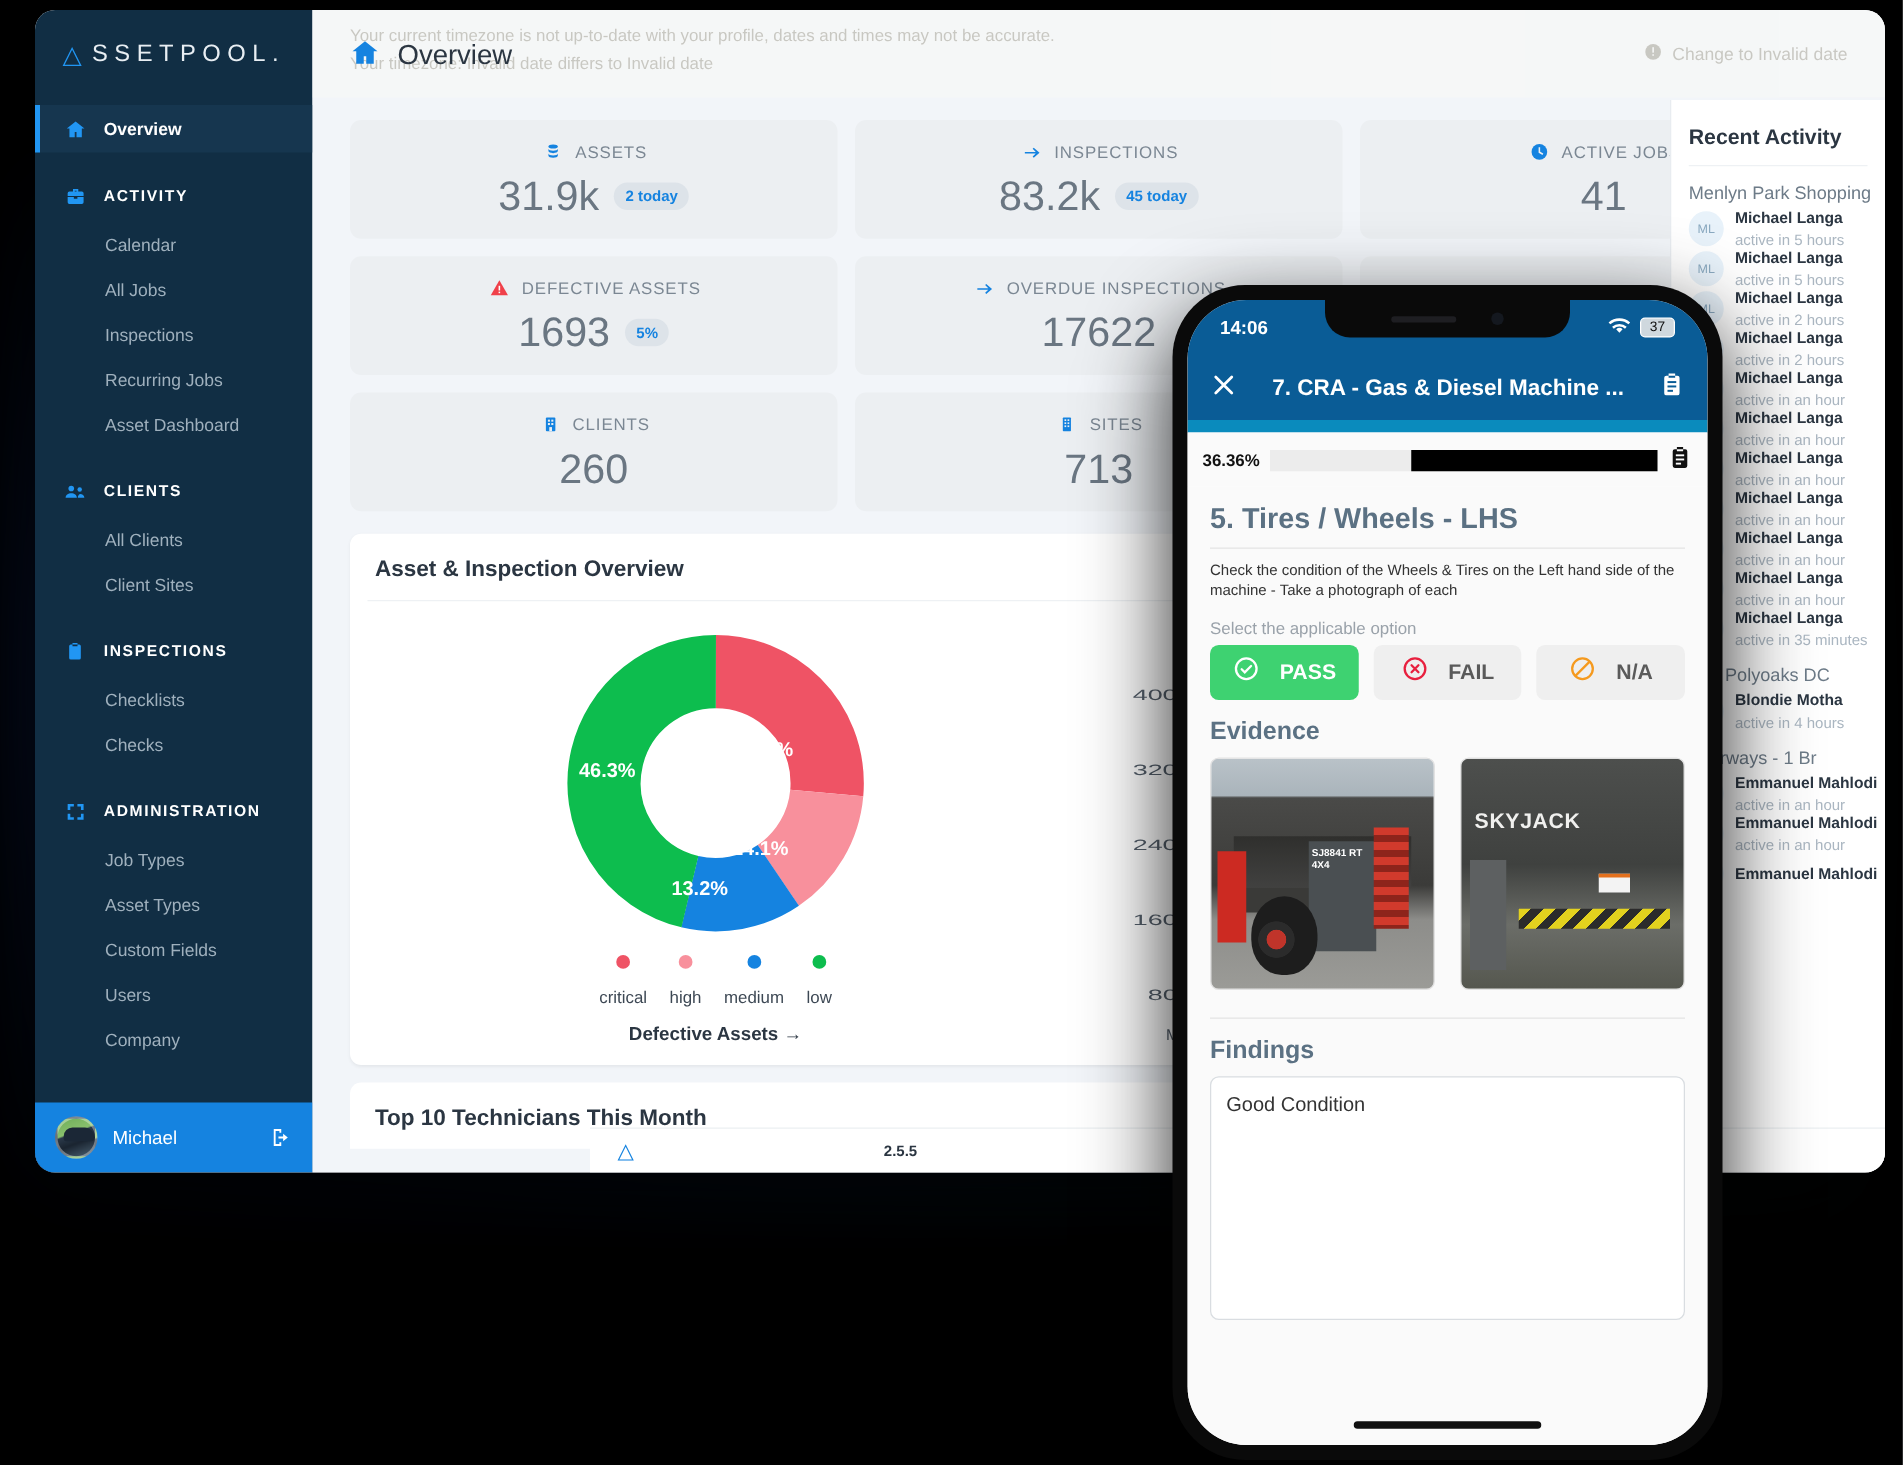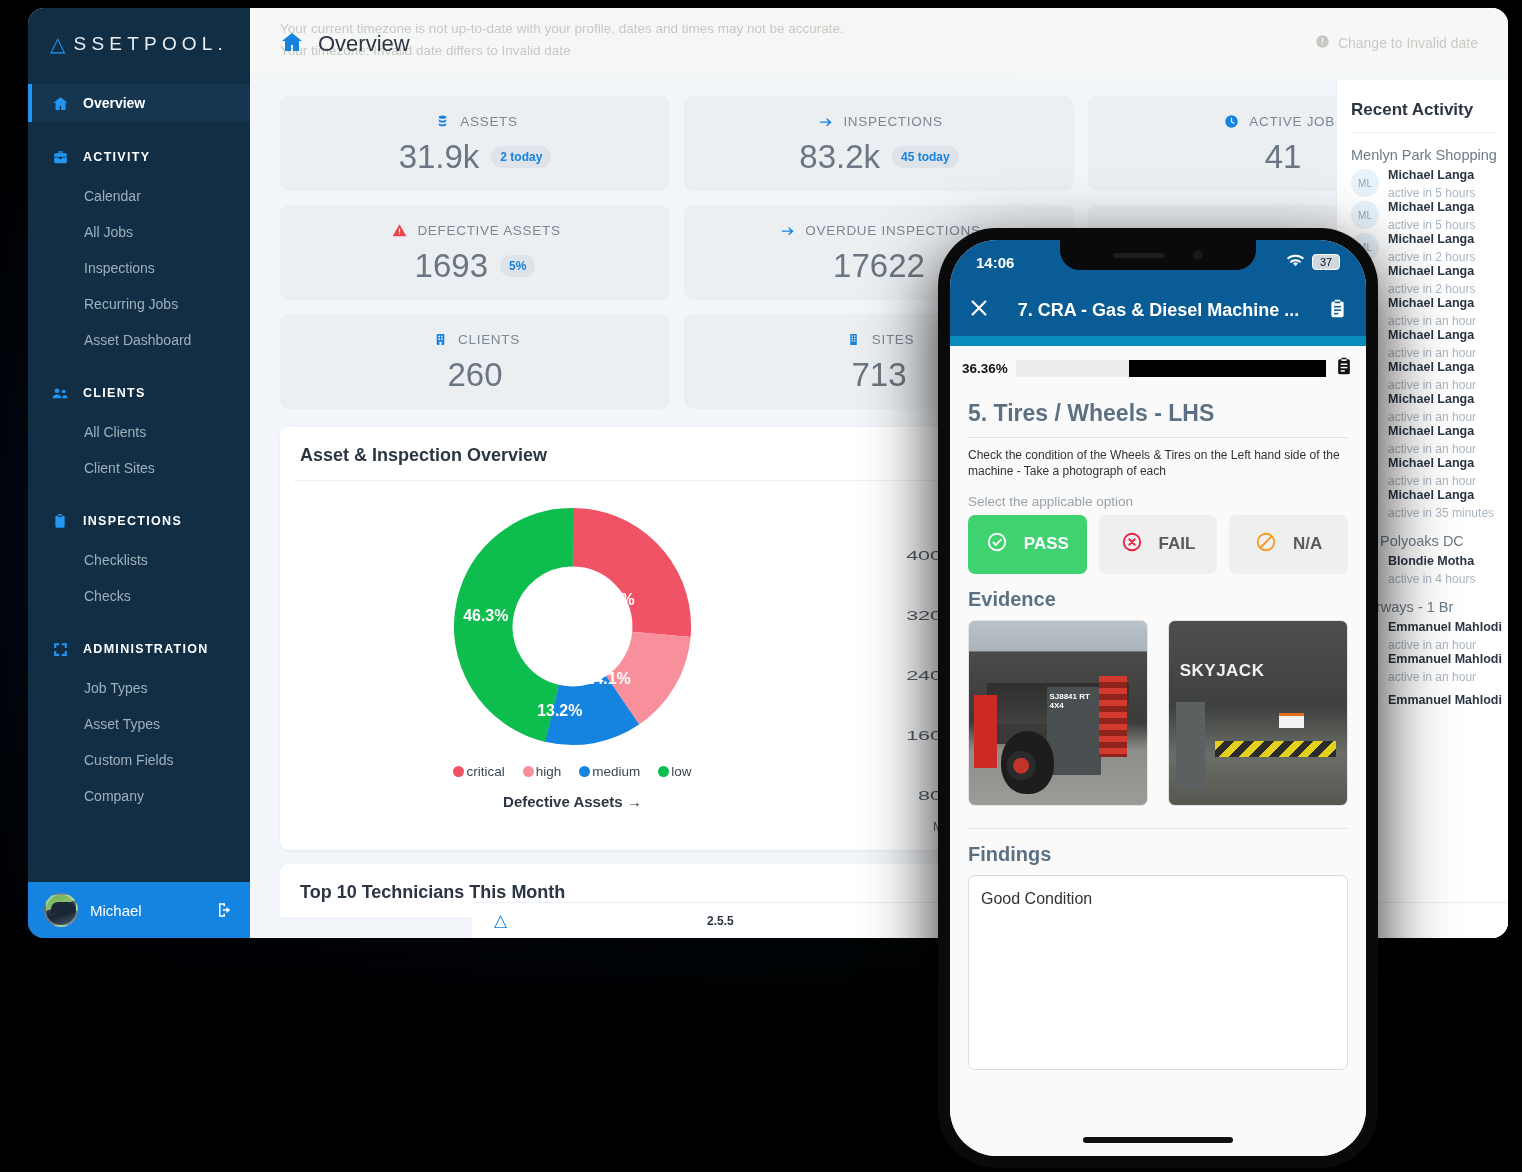--- a/index.html
+++ b/index.html
@@ -125,21 +125,21 @@
     box-shadow:0 1px 3px rgba(0,0,0,.06);
   }
   .panel-title { font-size:18px; font-weight:bold; color:#2b3642; padding:18px 20px 14px 20px; }
   .panel-sep { height:1px; background:#eef1f4; margin:0 14px; }
   .charts { display:flex; }
   .chart-col { flex:1; padding:18px 10px 16px 10px; }
   .chart-col2 { flex:1.05; padding:18px 10px 16px 10px; }
   .chart-sub { text-align:center; font-size:15px; color:#3d4854; margin-bottom:8px; }
   .donut-wrap { display:flex; justify-content:center; }
   .legend { display:flex; justify-content:center; gap:18px; margin-top:10px; }
-  .legend-item { display:flex; align-items:center; gap:2px; font-size:13.5px; color:#3d4854; }
+  .legend-item { display:flex; align-items:center; gap:15px; font-size:13.5px; color:#3d4854;flex-direction:column; }
   .dot { width:11px; height:11px; border-radius:50%; }
   .chart-link {
     display:block; text-align:center; margin-top:14px;
     font-size:15px; font-weight:bold; color:#2b3642; text-decoration:none;
   }
   .panel2 { margin:14px 30px 0 30px; background:#fff; border-radius:9px 9px 0 0; }
   .footer {
     position:absolute; left:222px; right:0; bottom:0; height:36px; background:#fff;
     display:flex; align-items:center; border-top:1px solid #eceff2;
   }
@@ -200,21 +200,21 @@
   .prog-pct { font-size:13.5px; font-weight:bold; color:#111; }
   .prog-track { flex:1; height:17px; background:#ececec; position:relative; }
   .prog-fill { position:absolute; right:0; top:0; bottom:0; width:63.64%; background:#000; }
   .phone-body { background:#fafafa; padding:4px 18px 0 18px; height: calc(100% - 44px - 52px - 10px - 37px); overflow:hidden; }
   .q-title { font-size:23px; font-weight:bold; color:#5b7183; padding:8px 0 10px 0; }
   .q-sep { height:1px; background:#e4e4e4; }
   .q-desc { font-size:12px; color:#333; line-height:1.33; padding:10px 0 0 0; }
   .q-hint { font-size:13.5px; color:#9aa2aa; padding:14px 0 6px 0; }
   .opts { display:flex; gap:12px; }
   .opt {
-    flex:1; height:59px; border-radius:7px; background:#efefef;
+    flex:1; height:44px; border-radius:7px; background:#efefef;
     display:flex; align-items:center; justify-content:center; gap:16px;
     font-size:17px; font-weight:bold; color:#555; cursor:pointer;
   }
   .opt.pass { background:#3ed271; color:#fff; }
   .opt.fail { color:#5a5a5a; }
   .opt.na { color:#5a5a5a; }
   .sec-title { font-size:20px; font-weight:bold; color:#5b7183; padding:14px 0 9px 0; }
   .evidence { display:flex; gap:20px; }
   .ev-thumb {
     width:186px; height:186px; border-radius:7px; overflow:hidden; position:relative;
@@ -352,20 +352,23 @@
           <span>ADMINISTRATION</span>
         </div>
         <div class="nav-sub">
             <span>Job Types</span>
           </div>
         <div class="nav-sub">
             <span>Asset Types</span>
           </div>
         <div class="nav-sub">
             <span>Custom Fields</span>
+          </div>
+        <div class="nav-sub">
+            <span>Users</span>
           </div>
         <div class="nav-sub">
             <span>Company</span>
           </div>
       </div>
 
       <div class="user-bar">
         <div class="avatar"></div>
         <div class="user-name">Michael</div>
         <span class="logout">

